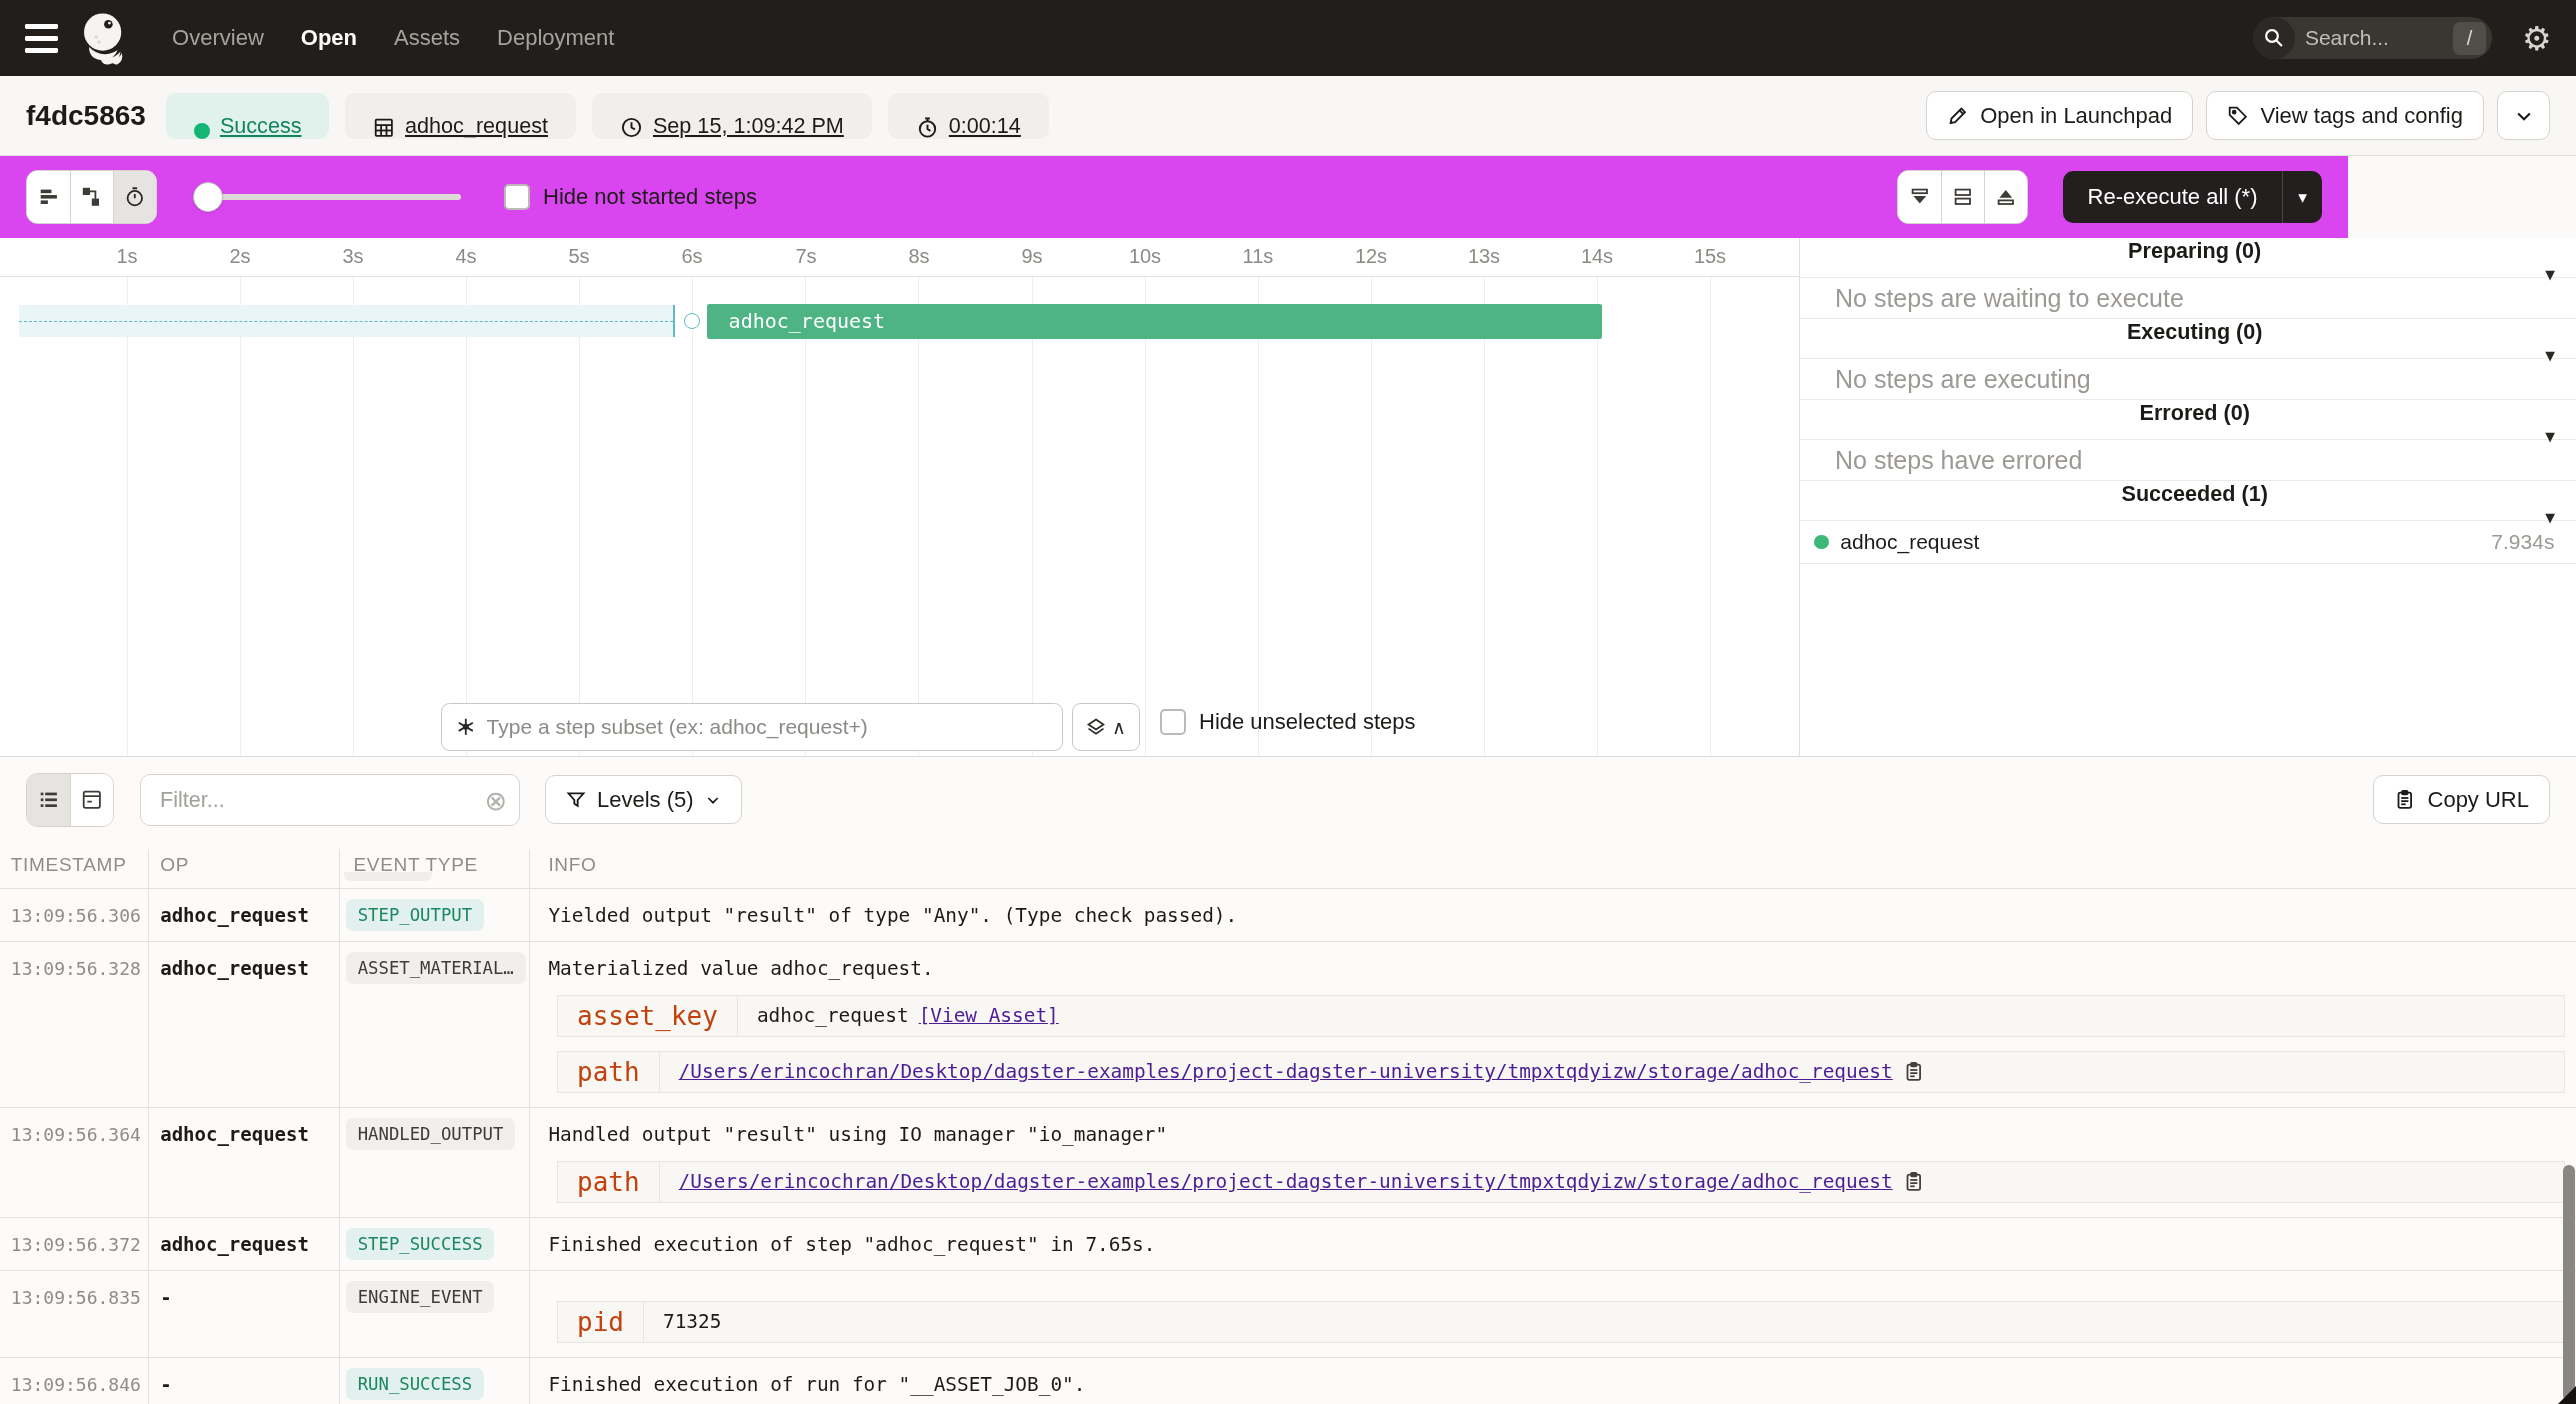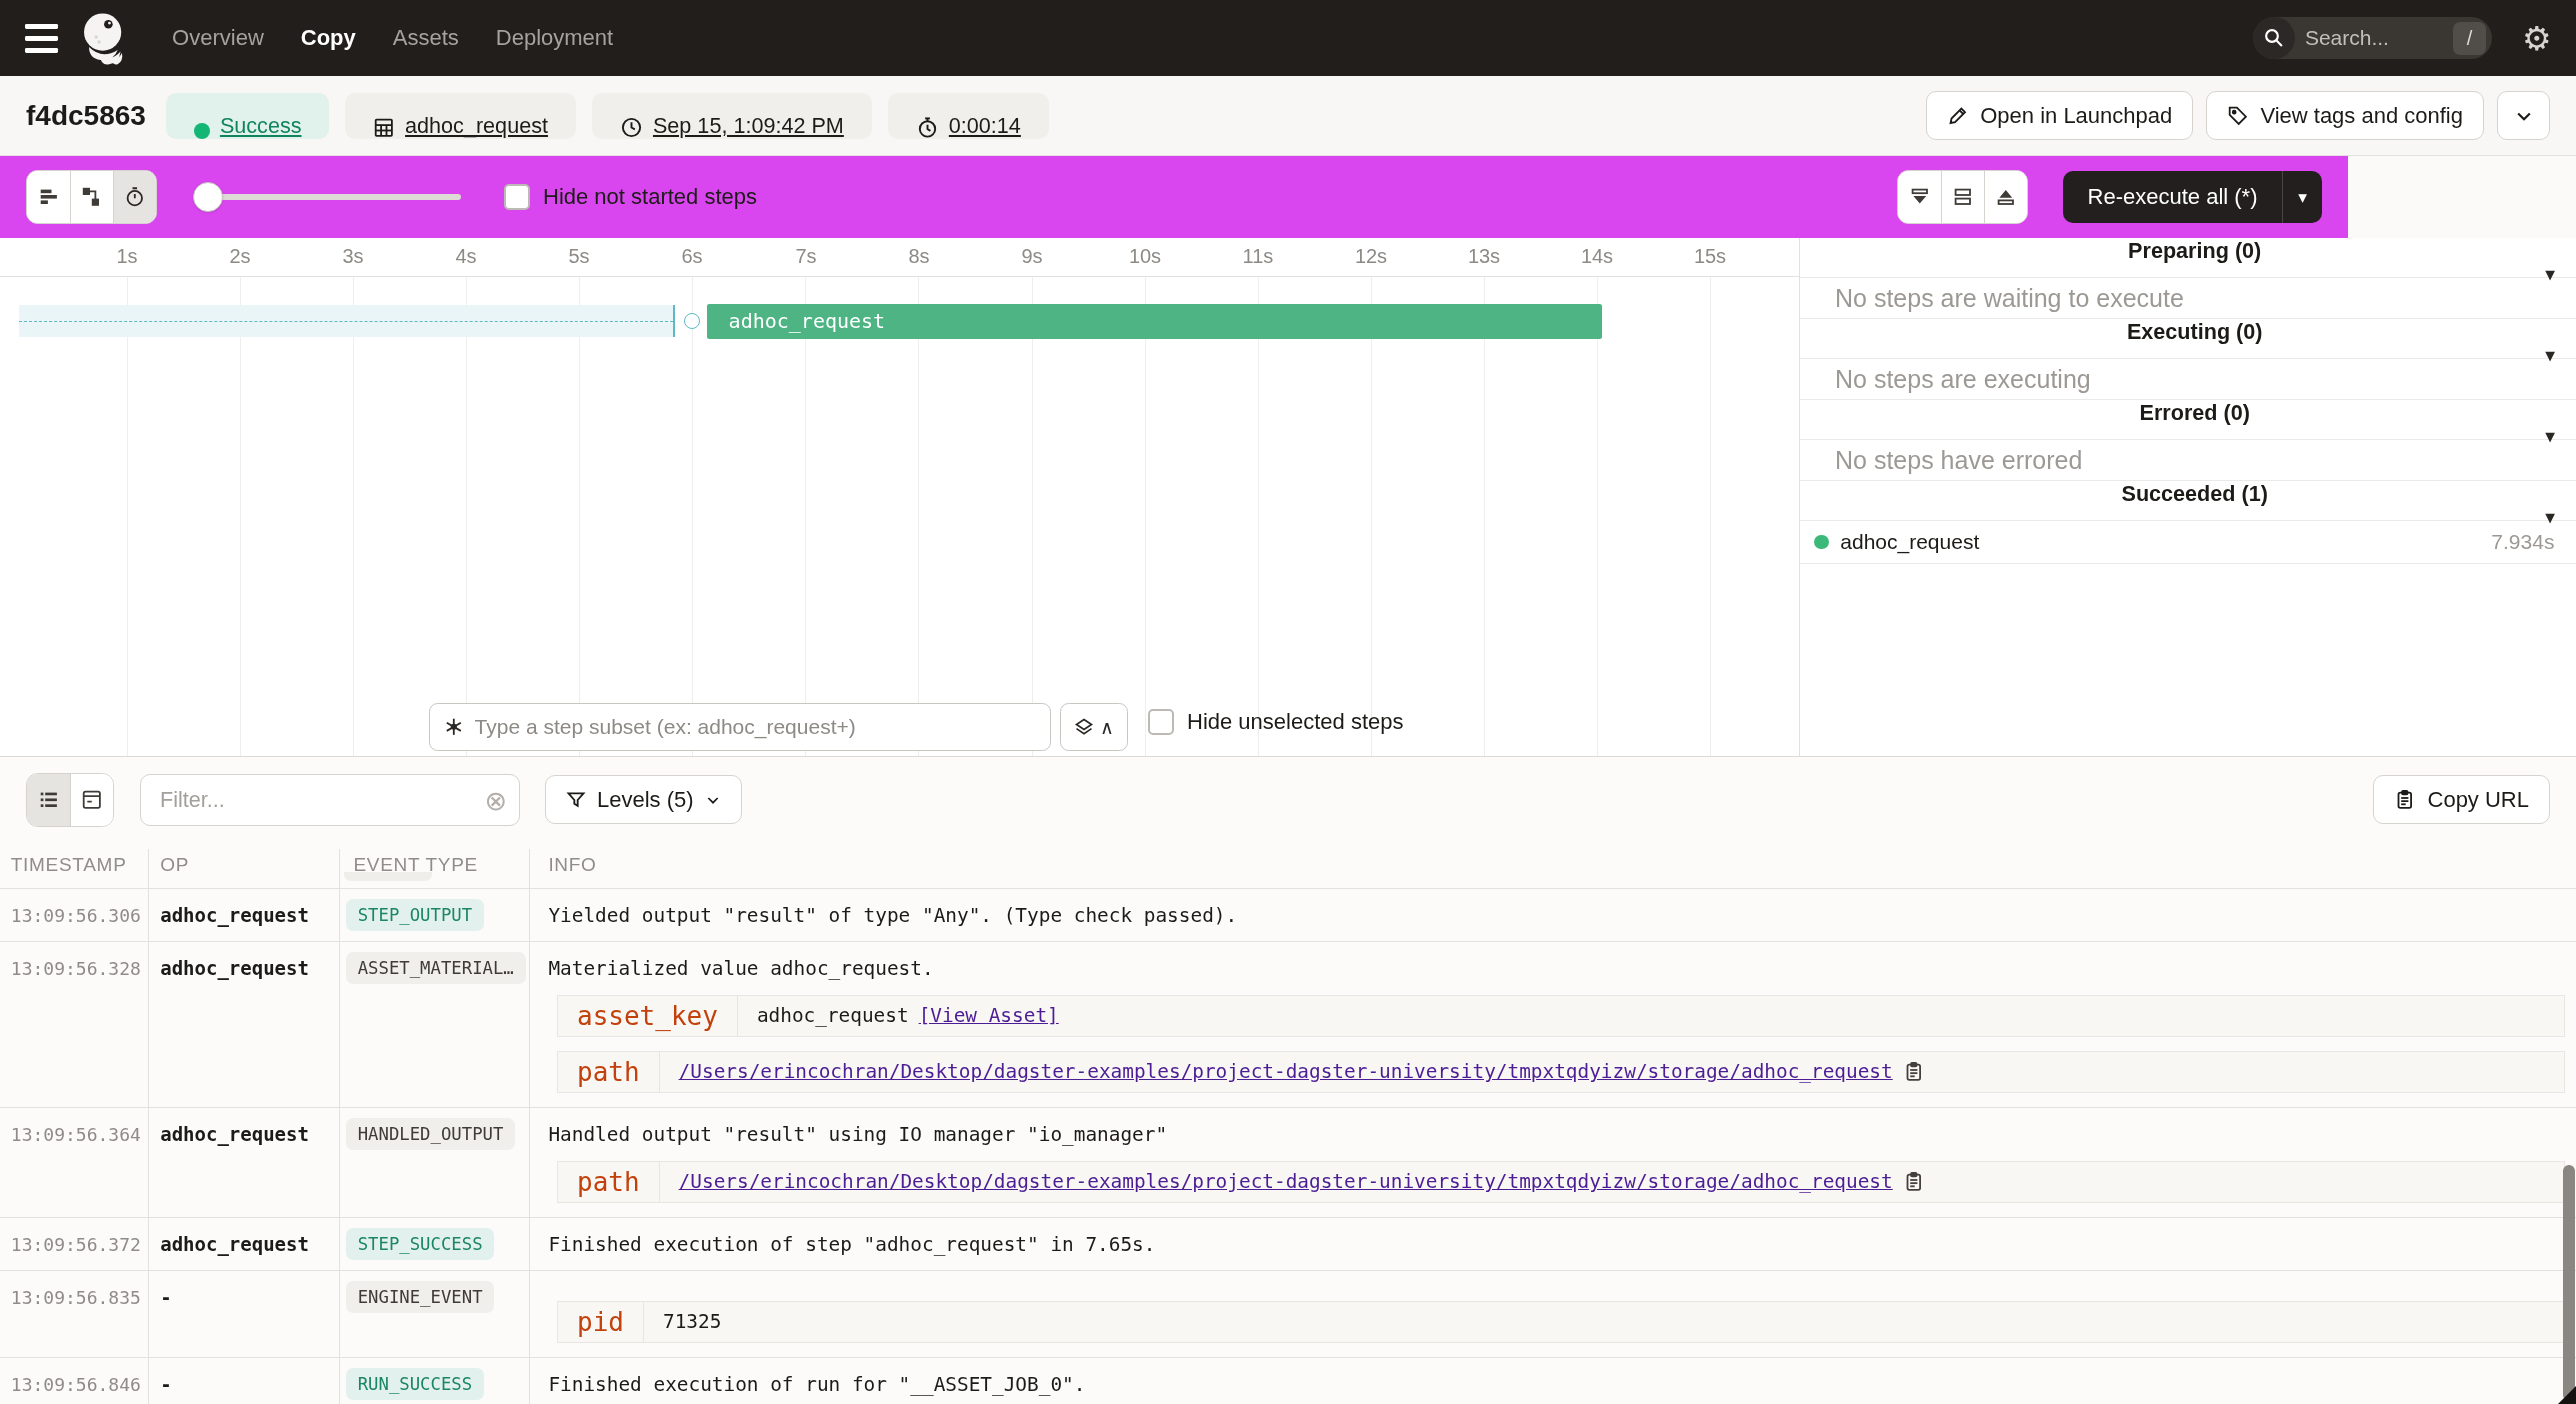--- a/index.html
+++ b/index.html
@@ -69,21 +69,21 @@
   .axis-border { position:absolute; left:0; top:38px; width:1799px; height:0.7px; background:#e3e1de; }
   .tick-label { position:absolute; top:7.2px; width:58px; text-align:center; font-size:20px; color:#8d8a86; }
   .gridline { position:absolute; top:39px; bottom:0; width:0.7px; background:#f0eeeb; }
   .wait-bar { position:absolute; left:19.4px; top:67px; width:656px; height:32px; background:#e9f5f6;
     border-right:2.2px solid #5db9c6; }
   .wait-bar::after { content:""; position:absolute; left:0; right:0; top:50%; border-top:1.4px dashed #5db9c6; }
   .dep-circle { position:absolute; left:684px; top:75px; width:16px; height:16px; border-radius:50%;
     border:1.4px solid #5db9c6; background:#fff; }
   .step-bar { position:absolute; left:707px; top:66px; width:895px; height:35px; background:#4eb483;
     border-radius:2.2px; color:#fff; font-size:20px; line-height:35px; padding-left:21.6px; cursor:pointer; }
-  .subset-row { position:absolute; left:4px; top:465px; width:1799px; height:48px; }
+  .subset-row { position:absolute; left:16px; top:465px; width:1799px; height:48px; }
   .subset-input { position:absolute; left:425px; top:0; width:622px; height:48px; background:#fff;
     border:1.4px solid #c9c6c1; border-radius:8.6px; display:flex; align-items:center; padding:0 13px; gap:10px;}
   .subset-input input { flex:1; border:none; outline:none; font-size:21px; color:#1d1b18; background:transparent; font-family:"Liberation Sans",sans-serif;}
   .subset-input input::placeholder { color:#8d8a86; }
   .layers-btn { position:absolute; left:1056px; top:0; width:68px; height:48px; background:#fff;
     border:1.4px solid #c9c6c1; border-radius:8.6px; display:flex; align-items:center; justify-content:center;
     gap:5.8px; cursor:pointer; color:#2a2724; }
   .subset-ck { position:absolute; left:1144px; top:5.8px; }
 
   
@@ -153,21 +153,21 @@
       <circle cx="41" cy="22" r="6" fill="#221e1b"></circle>
       <circle cx="42.5" cy="20.5" r="2" fill="#f5f4f2"></circle>
       <circle cx="24" cy="40" r="2.4" fill="#d9d6d2"></circle>
       <circle cx="28" cy="47" r="2.4" fill="#d9d6d2"></circle>
       <path d="M14 54 q18 18 40 4 q-6 16 -24 14 q-16 -2 -16 -18z" fill="#f5f4f2"></path>
       <path d="M30 66 q16 8 28 -6 q-2 16 -16 18 q-12 2 -12 -12z" fill="#f5f4f2"></path>
       <path d="M46 70 q10 2 14 -8 q2 12 -6 16 q-8 2 -8 -8z" fill="#f5f4f2"></path>
     </svg>
   </div>
   <span class="nav-link">Overview</span>
-  <span class="nav-link active">Copy</span>
+  <span class="nav-link active">Open</span>
   <span class="nav-link">Assets</span>
   <span class="nav-link">Deployment</span>
   <div class="nav-spacer"></div>
   <div class="search-pill">
     <div class="search-circle">
       <svg width="21.6" height="21.6" viewBox="0 0 24 24" fill="none" stroke="#fff" stroke-width="2.4">
         <circle cx="10" cy="10" r="6.5"></circle>
           <line x1="15" y1="15" x2="21" y2="21"></line>
       </svg>
     </div>

